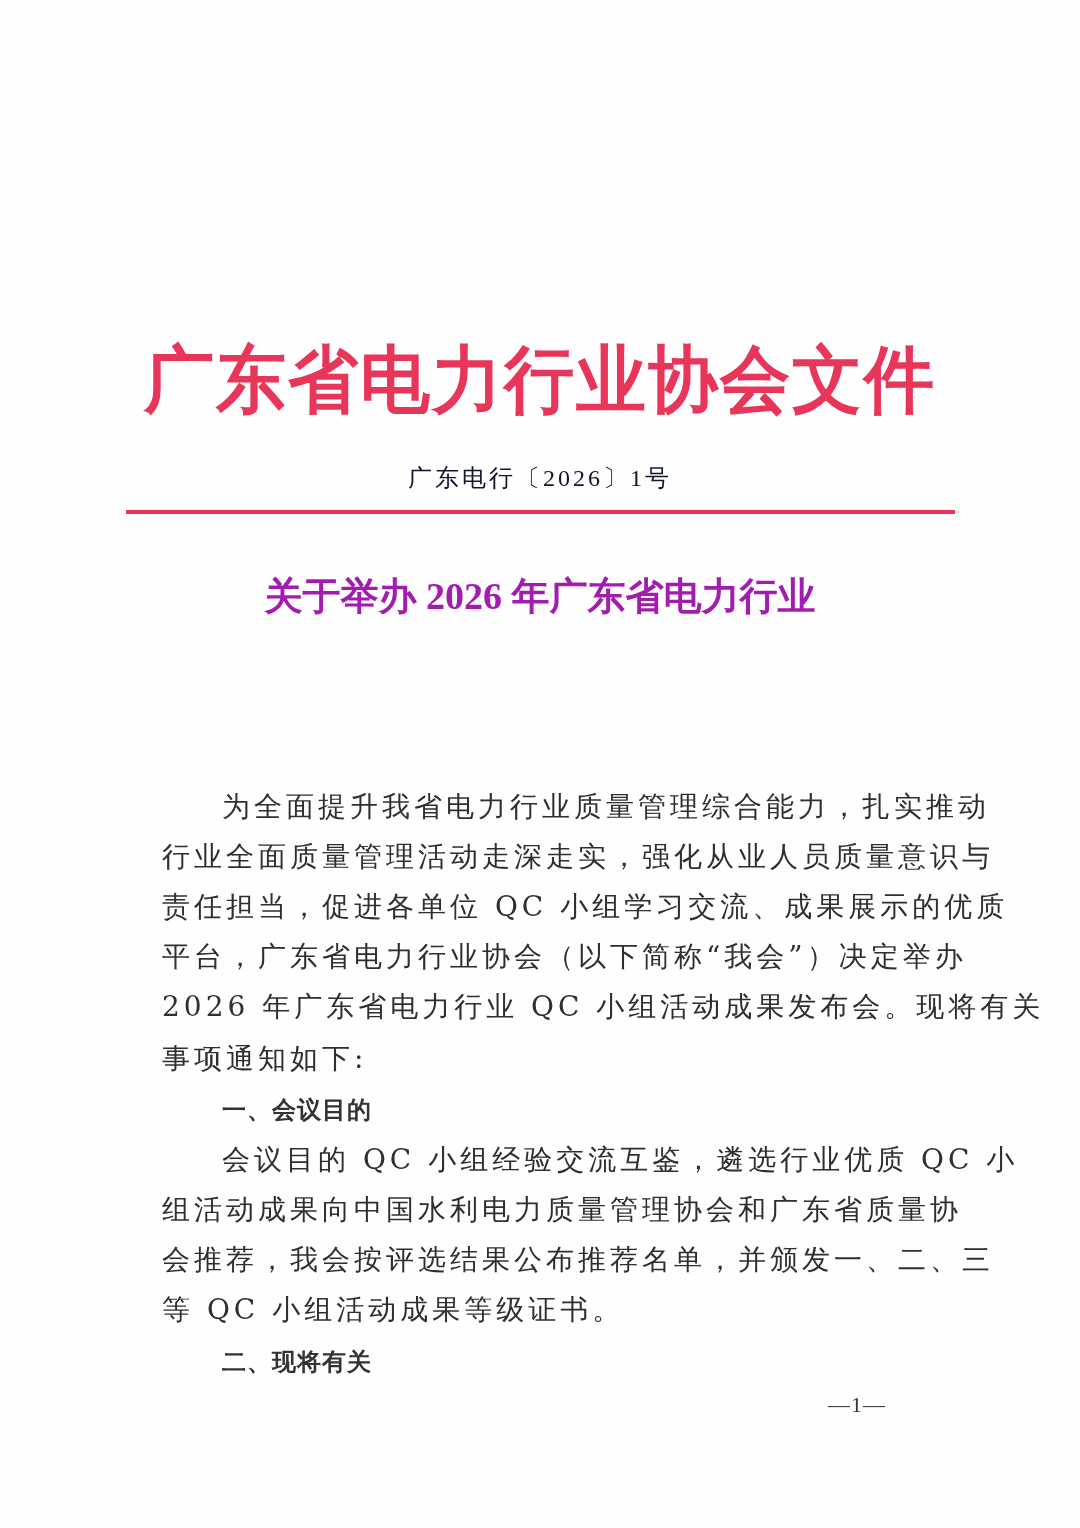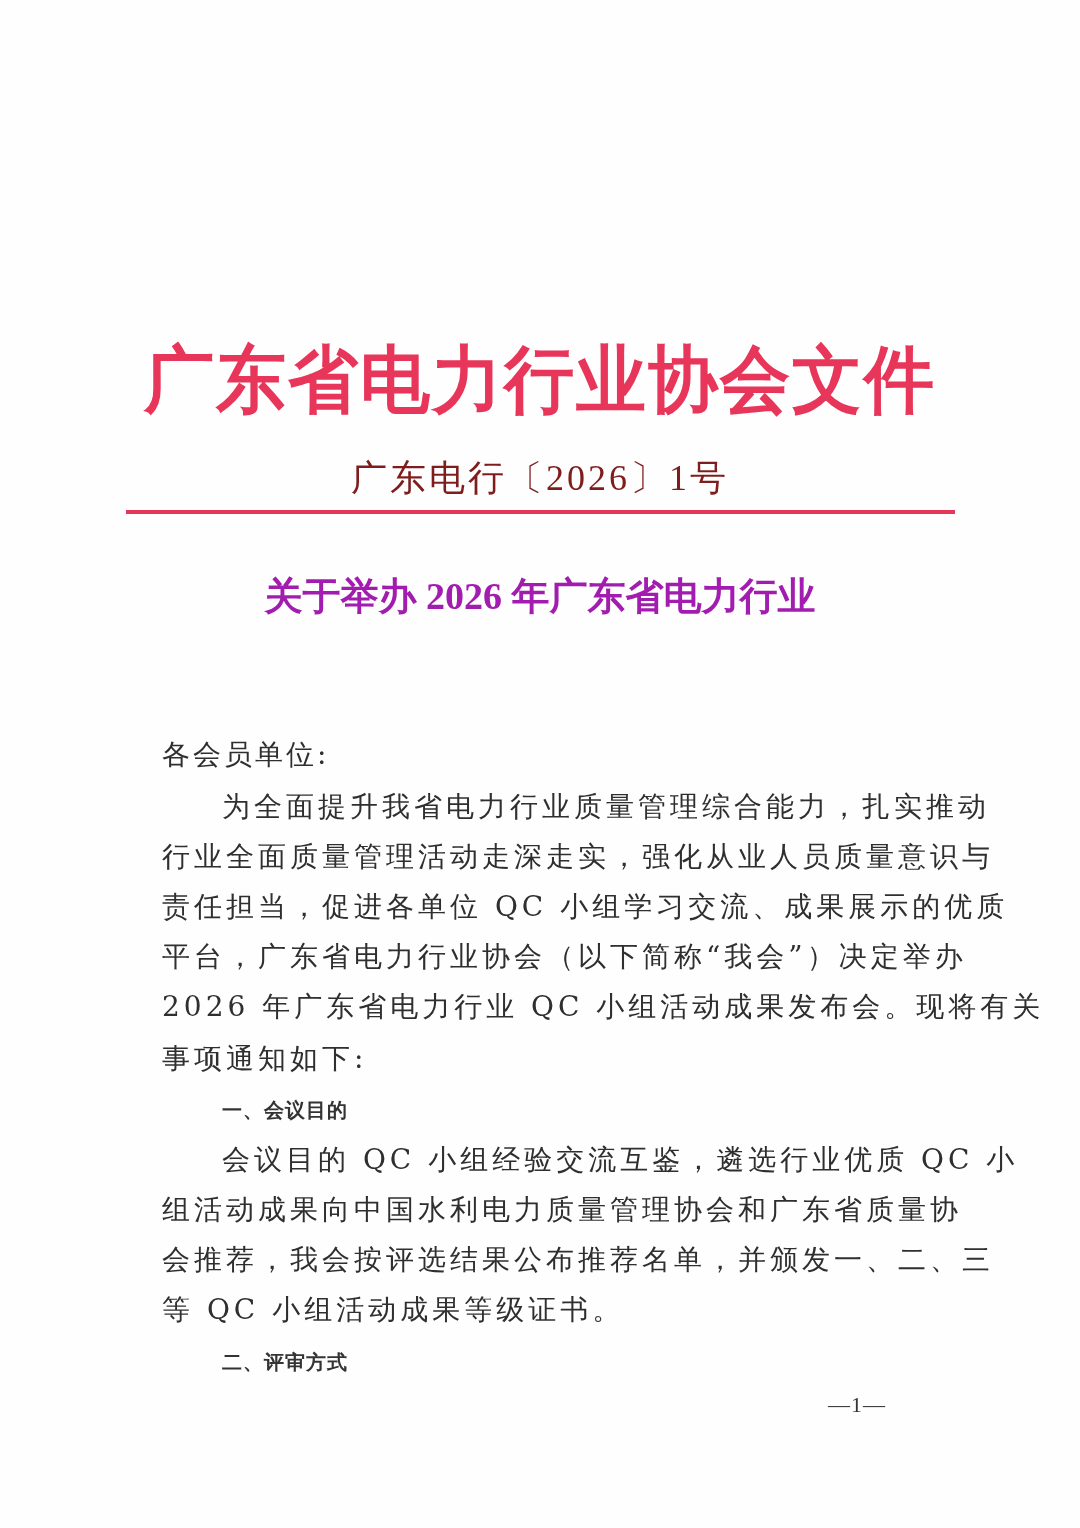--- a/index.html
+++ b/index.html
@@ -35,23 +35,23 @@
       line-height: 100px;
       transform: scaleY(1.05);
     }
     .doc-number {
       position: absolute;
       left: 0;
       top: 448px;
       width: 1080px;
       text-align: center;
       font-family: "Liberation Serif", "DejaVu Serif", serif;
-      font-size: 36px;
+      font-size: 24px;
       letter-spacing: 3px;
-      color: #7f1d1d;
+      color: #0f172a;
       line-height: 44px;
     }
     .red-rule {
       position: absolute;
       left: 126px;
       top: 502px;
       width: 829px;
       height: 4px;
       background: #e8365a;
     }
@@ -80,21 +80,21 @@
       white-space: nowrap;
     }
     .salutation { top: 721px; letter-spacing: 3px; }
     .line { position: absolute; left: 0; white-space: nowrap; }
     .indent { left: 60px; text-align: right; }
     .section-heading {
       position: absolute;
       left: 222px;
       font-family: "DejaVu Sans", "Liberation Sans", sans-serif;
       font-weight: bold;
-      font-size: 20px;
+      font-size: 24px;
       color: #333333;
       line-height: 52px;
       letter-spacing: 1px;
     }
     .page-number {
       position: absolute;
       left: 828px;
       top: 1383px;
       font-family: "Liberation Serif", "DejaVu Serif", serif;
       font-size: 22px;
@@ -109,37 +109,36 @@
 <div class="page">
 
   <div class="org-header">广东省电力行业协会文件</div>
 
   <div class="doc-number">广东电行〔2026〕1号</div>
 
   <div class="red-rule"></div>
 
   <div class="title l1">关于举办 2026 年广东省电力行业</div>
 
-  <div class="body-text salutation">各会员单位:</div>
 
   <div class="body-text" style="top:773px;">
     <div class="line indent" style="top:0px;">为全面提升我省电力行业质量管理综合能力，扎实推动</div>
     <div class="line" style="top:50px;">行业全面质量管理活动走深走实，强化从业人员质量意识与</div>
     <div class="line" style="top:100px;">责任担当，促进各单位 QC 小组学习交流、成果展示的优质</div>
     <div class="line" style="top:150px;">平台，广东省电力行业协会（以下简称“我会”）决定举办</div>
     <div class="line" style="top:200px;">2026 年广东省电力行业 QC 小组活动成果发布会。现将有关</div>
     <div class="line" style="top:252px;">事项通知如下:</div>
   </div>
 
   <div class="section-heading" style="top:1076px;">一、会议目的</div>
 
   <div class="body-text" style="top:1126px;">
     <div class="line indent" style="top:0px;">会议目的 QC 小组经验交流互鉴，遴选行业优质 QC 小</div>
     <div class="line" style="top:50px;">组活动成果向中国水利电力质量管理协会和广东省质量协</div>
     <div class="line" style="top:100px;">会推荐，我会按评选结果公布推荐名单，并颁发一、二、三</div>
     <div class="line" style="top:150px;">等 QC 小组活动成果等级证书。</div>
   </div>
 
-  <div class="section-heading" style="top:1328px;">二、评审方式</div>
+  <div class="section-heading" style="top:1328px;">二、现将有关</div>
 
   <div class="page-number">—1—</div>
 
 </div>
 
 </body></html>

